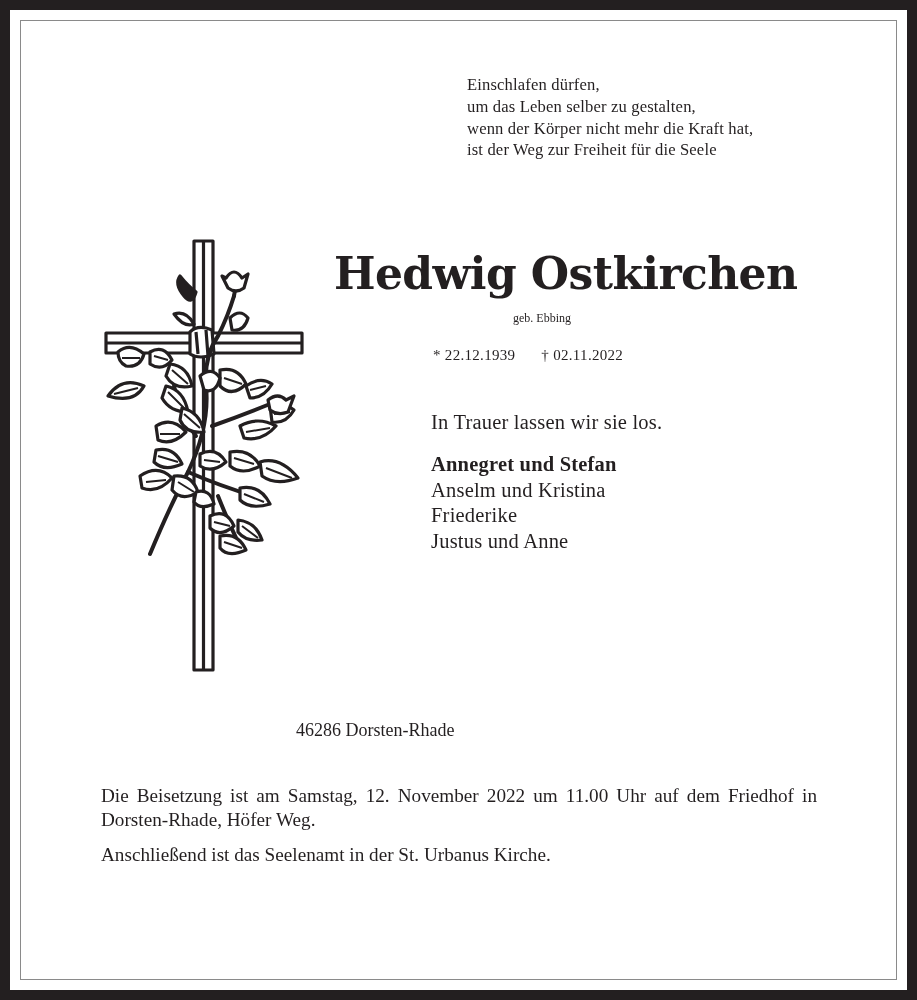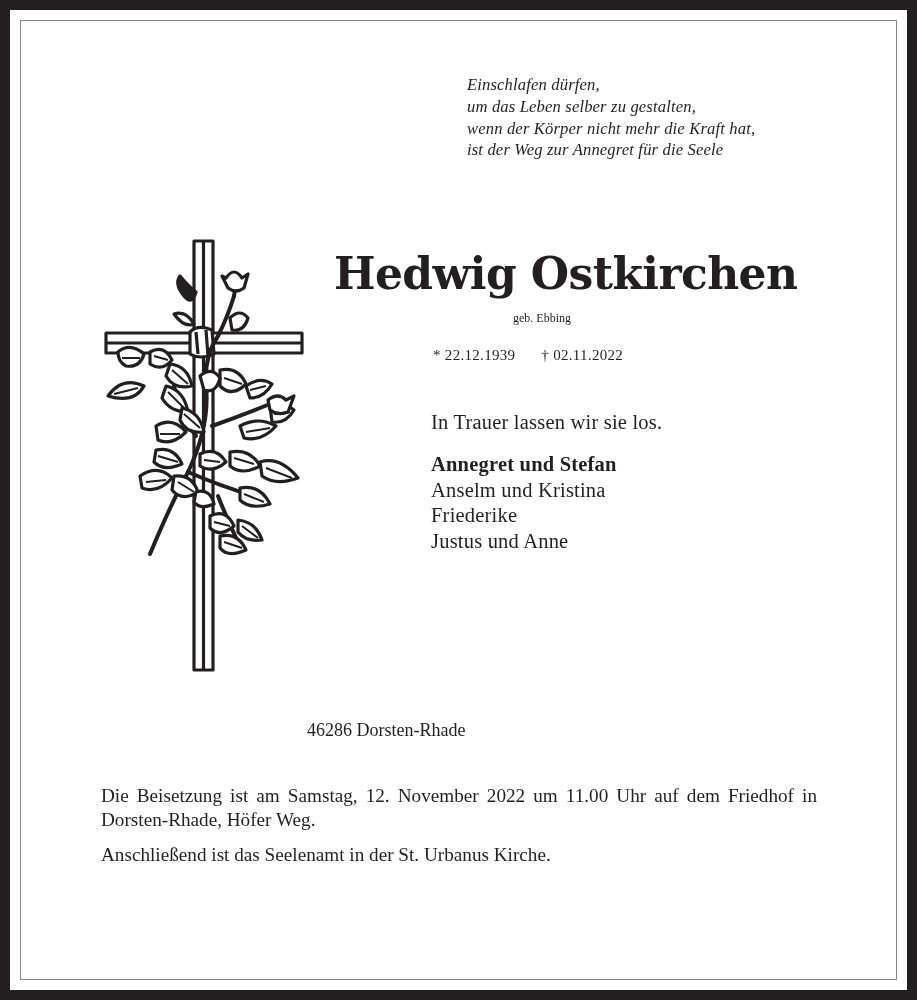--- a/index.html
+++ b/index.html
@@ -22,21 +22,21 @@
       position: absolute; left: 10px; top: 10px; right: 10px; bottom: 10px;
       box-shadow: inset 0 0 0 1px #8a8a8a;
     }
     .poem {
       position: absolute; left: 467px; top: 74px;
       font-family: "Liberation Serif", serif;
       font-size: 16.6px;
       line-height: 21.8px;
       letter-spacing: 0.15px;
     }
-    .poem div { white-space: nowrap; font-style: italic; }
+    .poem div { white-space: nowrap; }
     .name {
       position: absolute; left: 334px; top: 244px;
       font-family: "DejaVu Serif", serif;
       font-weight: bold;
       font-size: 44px;
       letter-spacing: -0.6px;
       white-space: nowrap;
       line-height: 60px;
     }
     .maiden {
@@ -58,21 +58,21 @@
       font-family: "Liberation Serif", serif;
       font-size: 20.5px;
       line-height: 25.8px;
       letter-spacing: 0.2px;
     }
     .mourners .intro { margin-bottom: 16px; white-space: nowrap; text-align: right; }
     .mourners .family { margin-bottom: 11px; }
     .mourners .family div { white-space: nowrap; }
     .mourners .head { font-weight: bold; }
     .address {
-      position: absolute; left: 307px; top: 720px;
+      position: absolute; left: 296px; top: 720px;
       font-family: "Liberation Serif", serif;
       font-size: 18px;
       white-space: nowrap;
     }
     .notice {
       position: absolute; left: 101px; top: 784px; width: 716px;
       font-family: "Liberation Serif", serif;
       font-size: 19.2px;
       line-height: 23.5px;
       text-align: justify;
@@ -87,21 +87,21 @@
 <body>
 
 <div class="frame">
   <div class="frame-inner"></div>
 </div>
 
 <div class="poem">
   <div>Einschlafen dürfen,</div>
   <div>um das Leben selber zu gestalten,</div>
   <div>wenn der Körper nicht mehr die Kraft hat,</div>
-  <div>ist der Weg zur Annegret für die Seele</div>
+  <div>ist der Weg zur Freiheit für die Seele</div>
 </div>
 
 <div class="cross">
   <svg width="210" height="440" viewBox="0 0 210 440" xmlns="http://www.w3.org/2000/svg">
     <g fill="#fff" stroke="#231f20" stroke-width="3.2" stroke-linejoin="round">
 
       <rect x="94" y="5" width="19" height="429"></rect>
       <line x1="103.5" y1="5" x2="103.5" y2="434"></line>
 
       <rect x="6" y="97" width="196" height="20"></rect>

